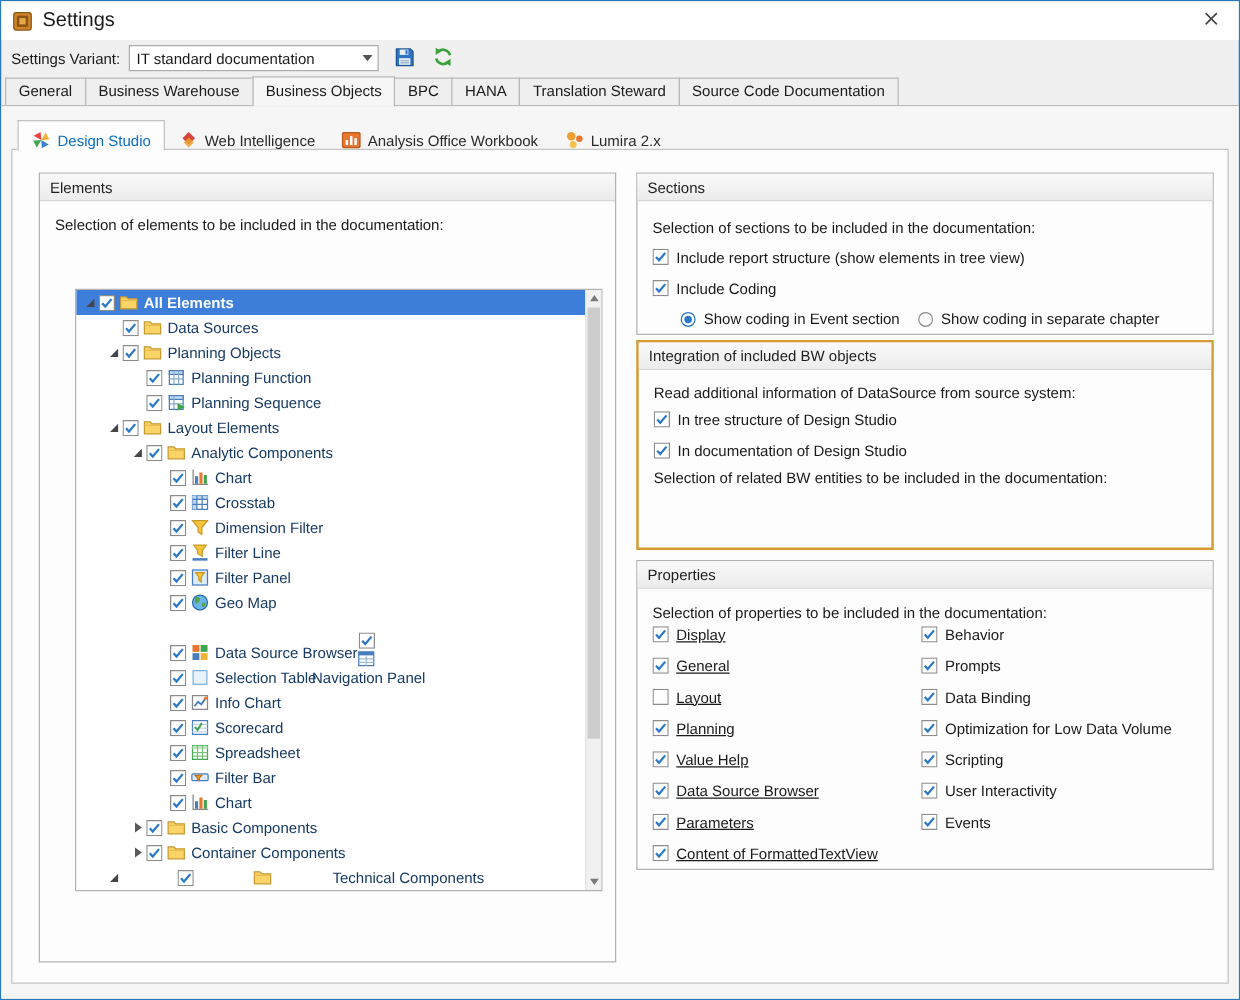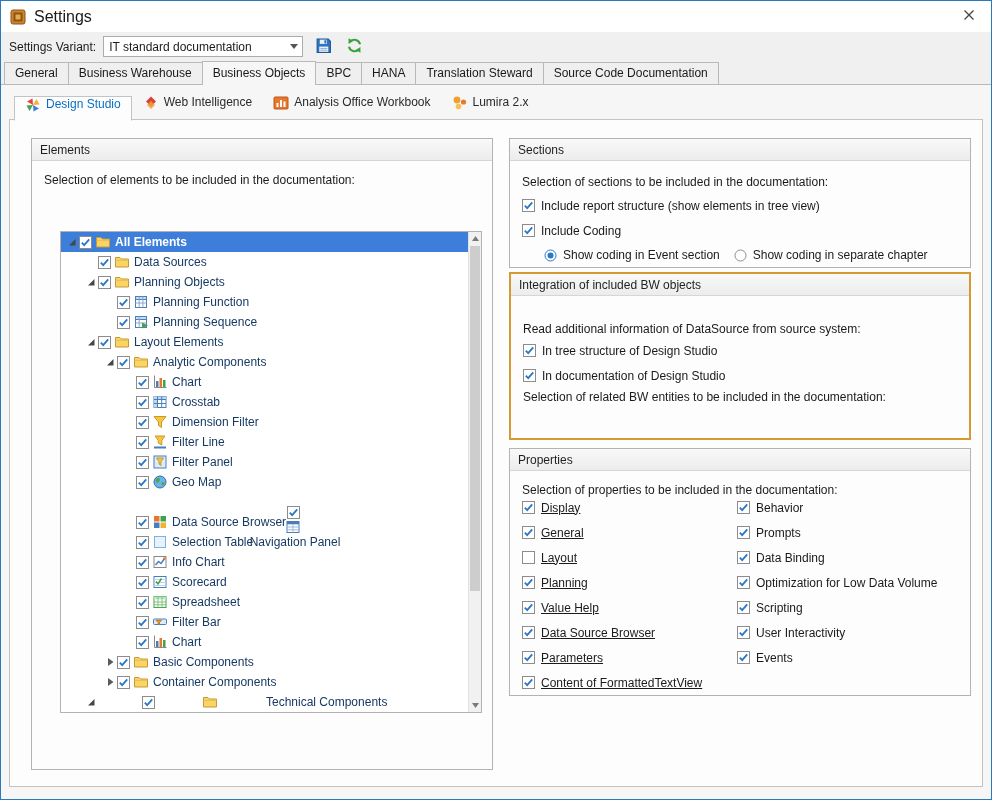--- a/index.html
+++ b/index.html
@@ -17,21 +17,21 @@
   .combo-btn{width:17px;height:100%;display:flex;align-items:center;justify-content:center;}
   .combo-arrow{width:0;height:0;border-left:4px solid transparent;border-right:4px solid transparent;border-top:5px solid #555;}
   .tool-btn{width:22px;height:22px;margin-left:9px;display:flex;align-items:center;justify-content:center;}
   
   .tabstrip{position:absolute;left:0;top:60px;right:0;height:24px;padding-left:3px;border-bottom:1px solid #b9b9b9;box-sizing:border-box;display:flex;align-items:flex-end;}
   .tab{height:21px;line-height:21px;padding:0 10px;background:#efefef;border:1px solid #b9b9b9;border-bottom:none;margin-right:-1px;position:relative;white-space:nowrap;}
   .tab.active{background:#f6f6f6;height:23px;line-height:23px;margin-bottom:-1px;z-index:2;}
   
   .page{position:absolute;left:0;top:84px;right:0;bottom:0;background:#f6f6f6;}
   .subtabs{position:absolute;left:13px;top:9px;height:26px;display:flex;align-items:flex-end;z-index:2;}
-  .subtab{height:25px;display:flex;align-items:flex-start;padding:0 10px;margin-right:1px;color:#2a2a2a;white-space:nowrap;box-sizing:border-box;}
+  .subtab{height:25px;display:flex;align-items:flex-end;padding:0 10px;margin-right:1px;color:#2a2a2a;white-space:nowrap;box-sizing:border-box;}
   .subtab.active{background:#fdfdfd;border:1px solid #c3c3c3;border-bottom:1px solid #fdfdfd;color:#0a6fc2;margin-bottom:-1px;z-index:3;}
   .subtab-icon{width:16px;height:16px;margin-right:5px;display:inline-flex;}
   .subpage{position:absolute;left:8px;right:8px;top:34px;bottom:12px;background:#fdfdfd;border:1px solid #c3c3c3;box-sizing:border-box;}
   
   .groupbox{position:absolute;border:1px solid #b3b3b3;background:#fdfdfd;box-sizing:border-box;}
   .groupbox.highlight{border:2px solid #d69a32;}
   .gb-header{height:21px;background:linear-gradient(#f9f9f9,#ececec);border-bottom:1px solid #d6d6d6;display:flex;align-items:center;padding-left:8px;color:#1f1f1f;}
   .gb-desc{margin:12px 12px 0 12px;color:#1a1a1a;}
   
   .cb-row{display:flex;align-items:center;height:25px;}
@@ -49,21 +49,21 @@
   .tree-icon{width:16px;height:16px;flex:0 0 16px;margin-right:4px;display:inline-flex;}
   .vscroll{position:absolute;right:0;top:0;width:13px;bottom:0;background:#f1f1f1;border-left:1px solid #e2e2e2;box-sizing:border-box;}
   .vs-btn{height:13px;display:flex;align-items:center;justify-content:center;}
   .vs-btn.bottom{position:absolute;bottom:0;left:0;right:0;}
   .vs-thumb{position:absolute;left:1px;right:1px;top:14px;height:345px;background:#cdcdcd;}
   
   #sections-box .body{padding:4px 12px 0 12px;}
   #sections-box .gb-desc{margin:10px 0 4px 0;}
   
   #integration-box .body{padding:2px 12px 0 12px;}
-  #integration-box .gb-desc{margin:24px 0 2px 0;}
+  #integration-box .gb-desc{margin:9px 0 2px 0;}
   #integration-box .gb-desc.second{margin:2px 0 2px 0;}
   #integration-box .cb-row{height:25px;}
   
   #properties-box .gb-desc{margin:12px 12px 0 12px;}
   .prop-col{position:absolute;top:46px;}
   .prop-col.left{left:12px;text-decoration:underline;}
   .prop-col.right{left:227px;}
 </style>
 </head>
 <body>

